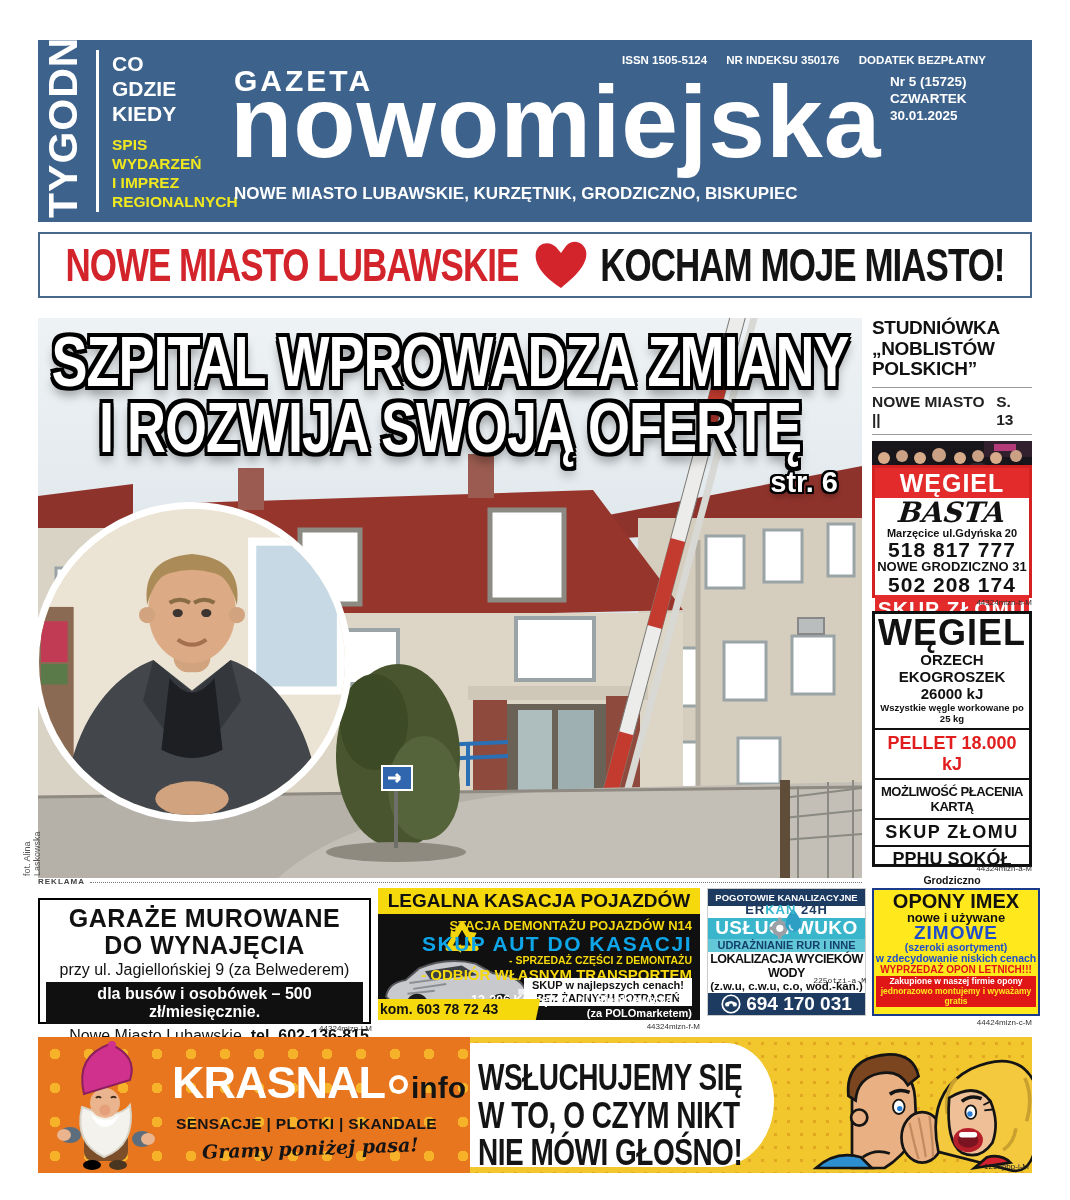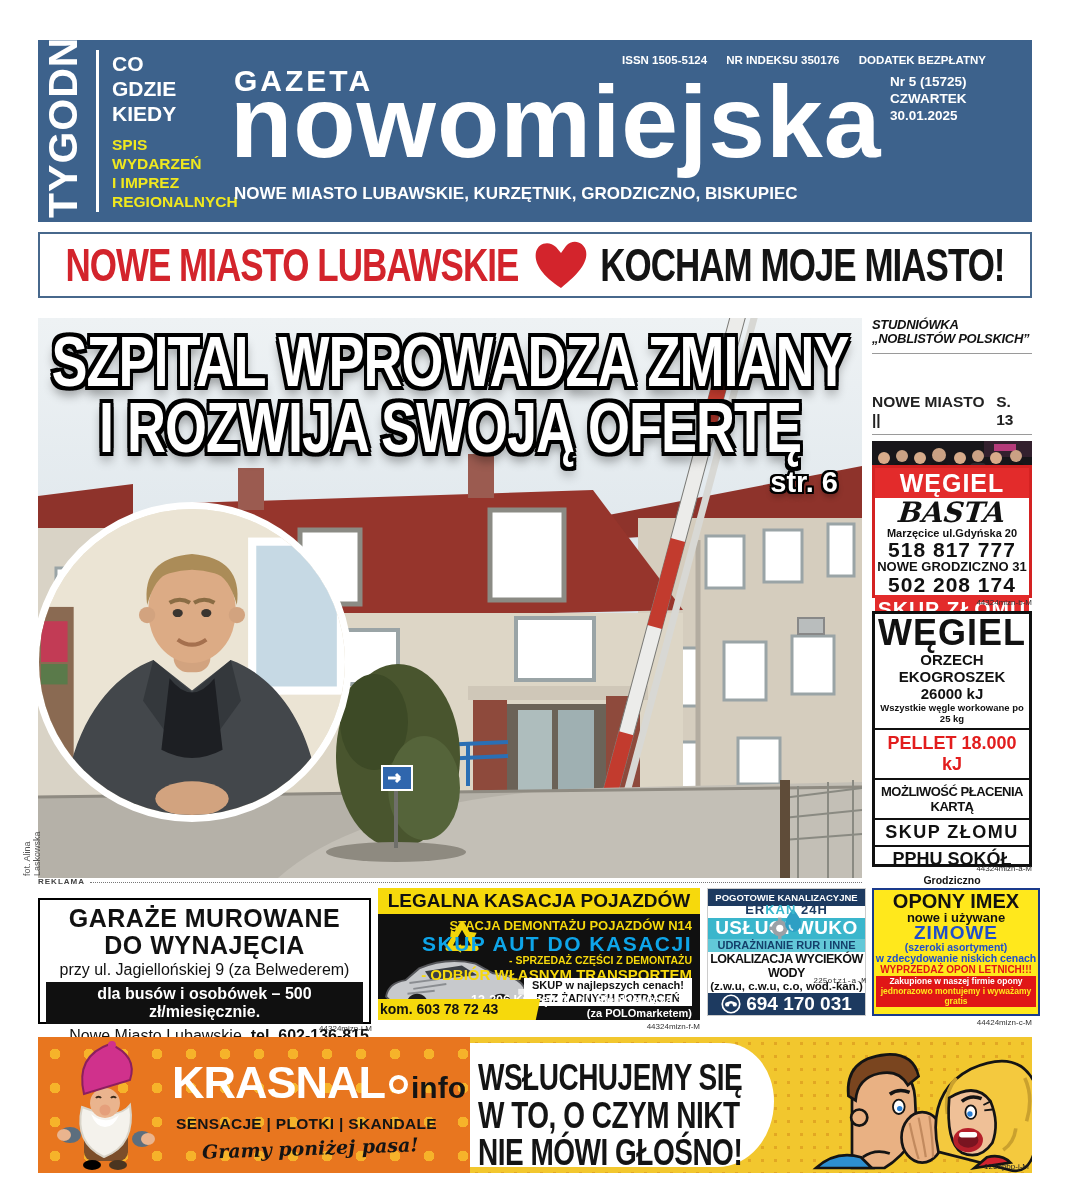--- a/index.html
+++ b/index.html
@@ -195,26 +195,26 @@
         <ellipse cx="136" cy="102" rx="5" ry="4" fill="#3a3530"></ellipse>
           <ellipse cx="164" cy="102" rx="5" ry="4" fill="#3a3530"></ellipse>
         <path d="M136,128 q14,10 28,0" stroke="#a5704e" stroke-width="4" fill="none"></path>
         <ellipse cx="150" cy="284" rx="36" ry="17" fill="#d2a37f"></ellipse>
       </svg>
     </div>
   </div>
   <div class="abs vert" style="left:22px;top:796px;height:80px;font-size:9px;color:#555;">fot. Alina Laskowska</div>
 
   <div class="abs" style="left:872px;top:318px;width:160px;">
-    <div class="b" style="font-size:13px;line-height:1.08;letter-spacing:-0.3px;font-style:italic;">
+    <div class="b" style="font-size:19px;line-height:1.08;letter-spacing:-0.3px;">
       <div>STUDNIÓWKA</div>
       <div>„NOBLISTÓW POLSKICH”</div>
     </div>
     <div class="rule" style="margin-top:7px;"></div>
-    <div class="b" style="display:flex;justify-content:space-between;font-size:15.5px;padding:5px 0;color:#222;margin-top:34px;">
+    <div class="b" style="display:flex;justify-content:space-between;font-size:15.5px;padding:5px 0;color:#222;">
       <span>NOWE MIASTO ||</span>
       <span>S. 13</span>
     </div>
     <div class="rule"></div>
     <svg width="160" height="58" viewBox="0 0 160 58" style="display:block;margin-top:6px;">
       <rect width="160" height="58" fill="#18161a"></rect>
       <rect x="112" y="0" width="48" height="16" fill="#33202e"></rect>
       <rect x="122" y="3" width="22" height="7" fill="#b53a7a"></rect>
       <g>
         <circle cx="12" cy="17" r="6" fill="#d8ab8a"></circle>

